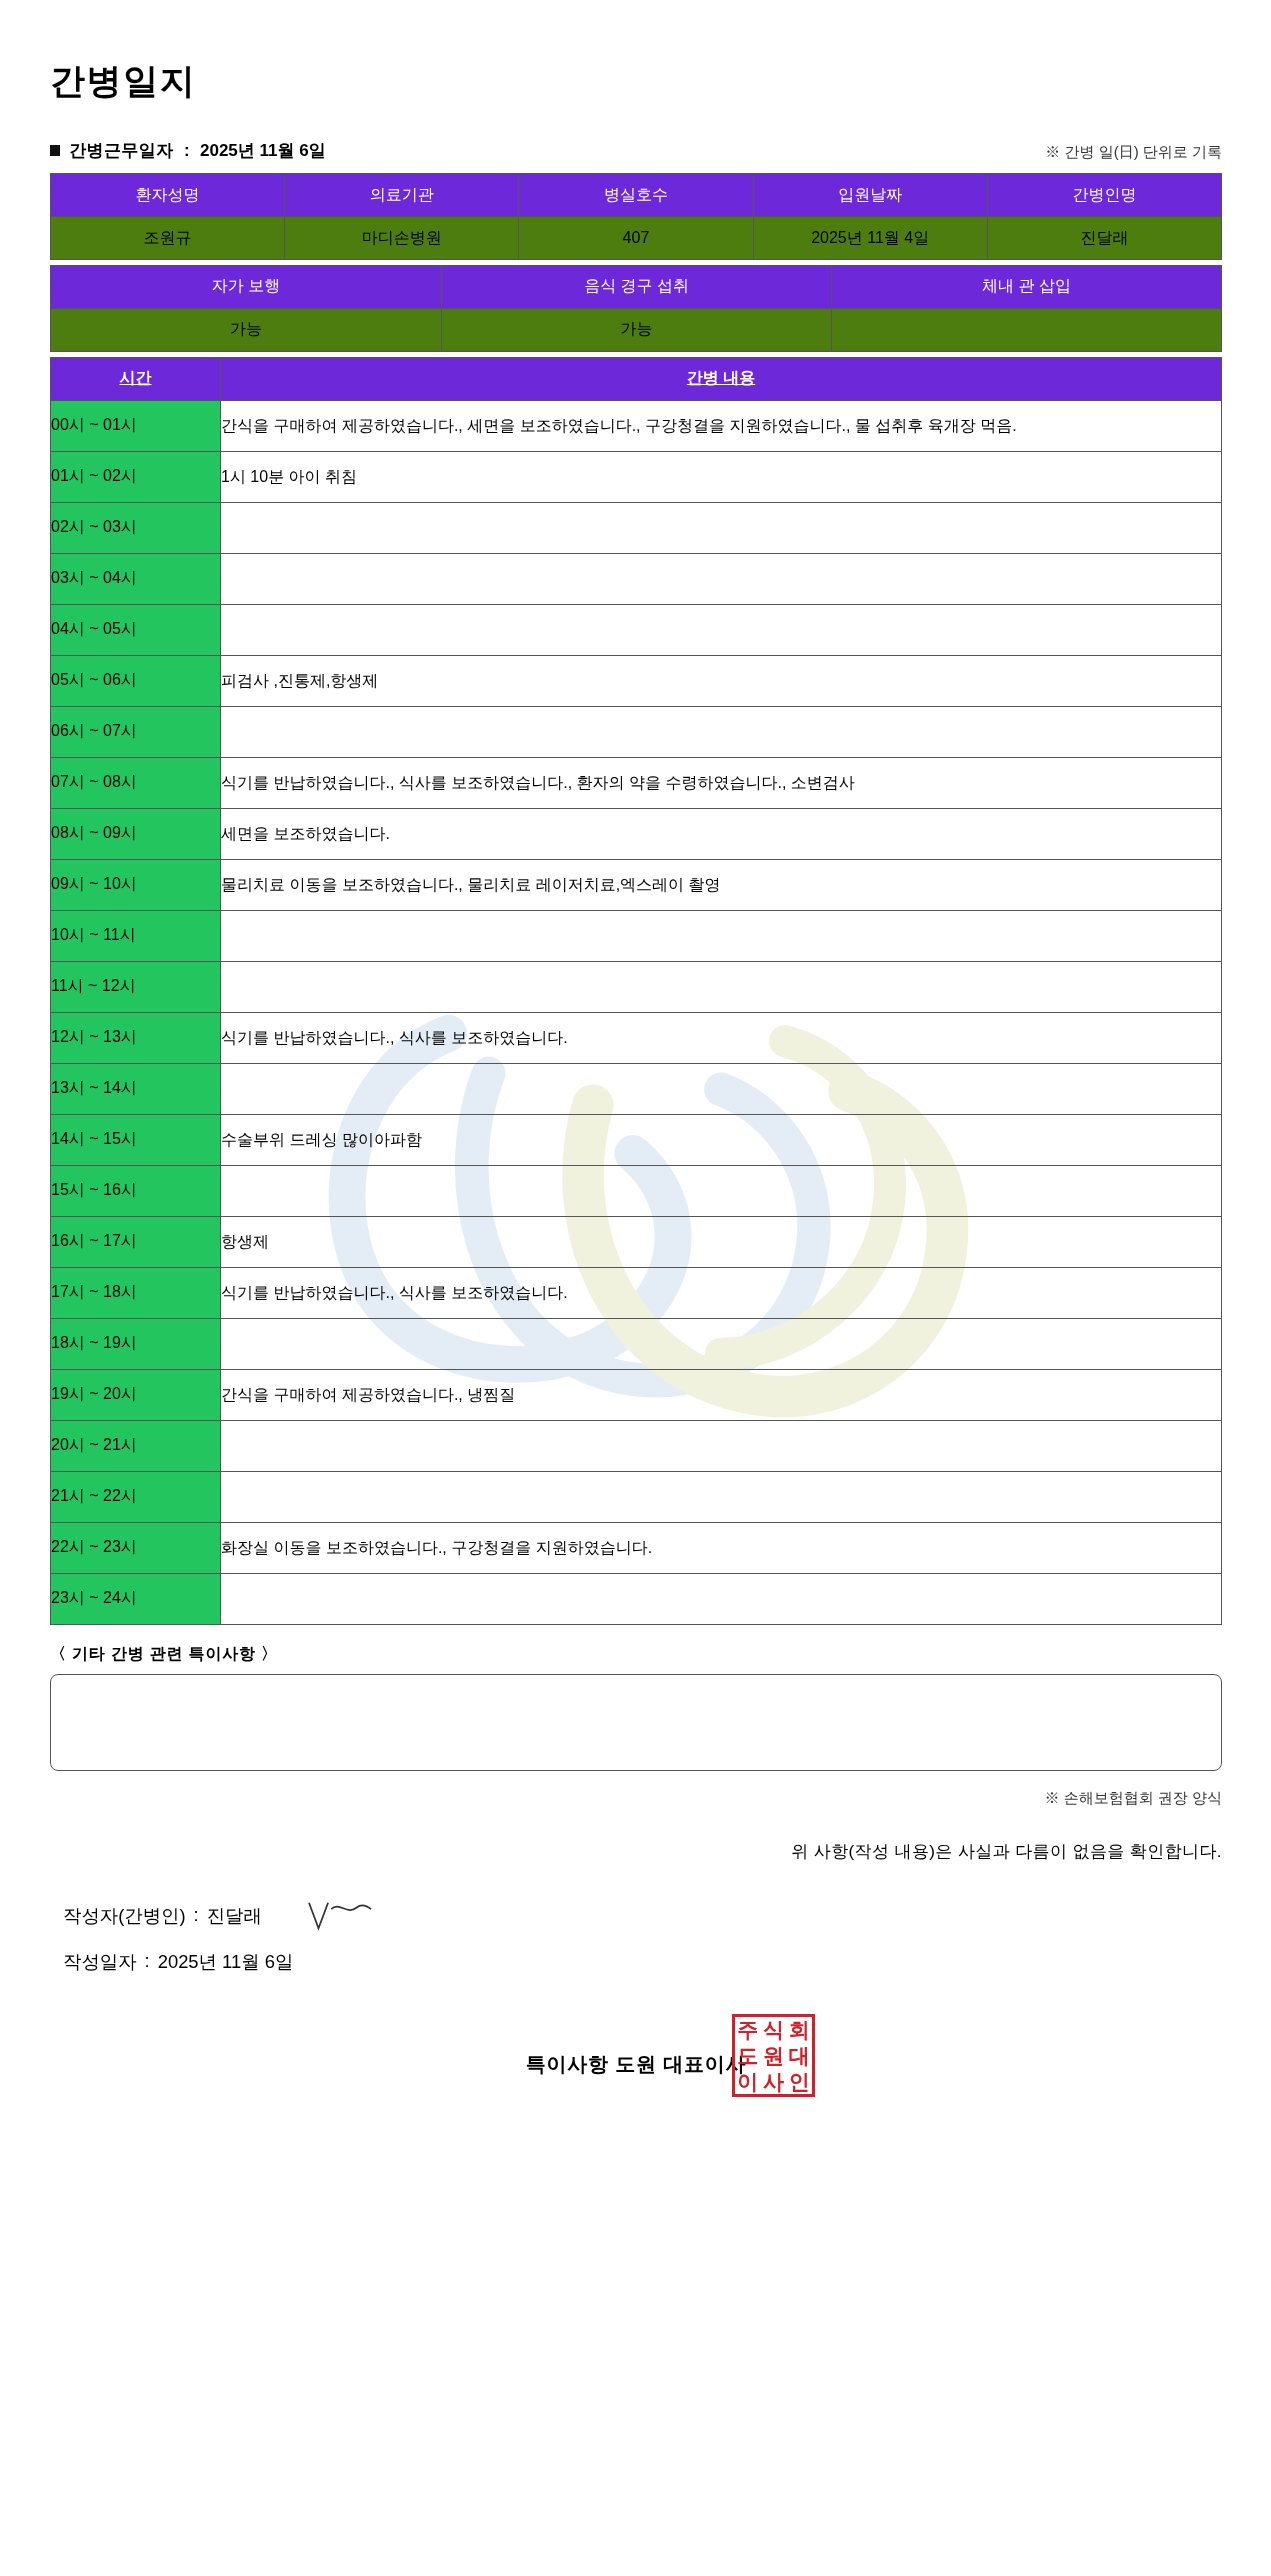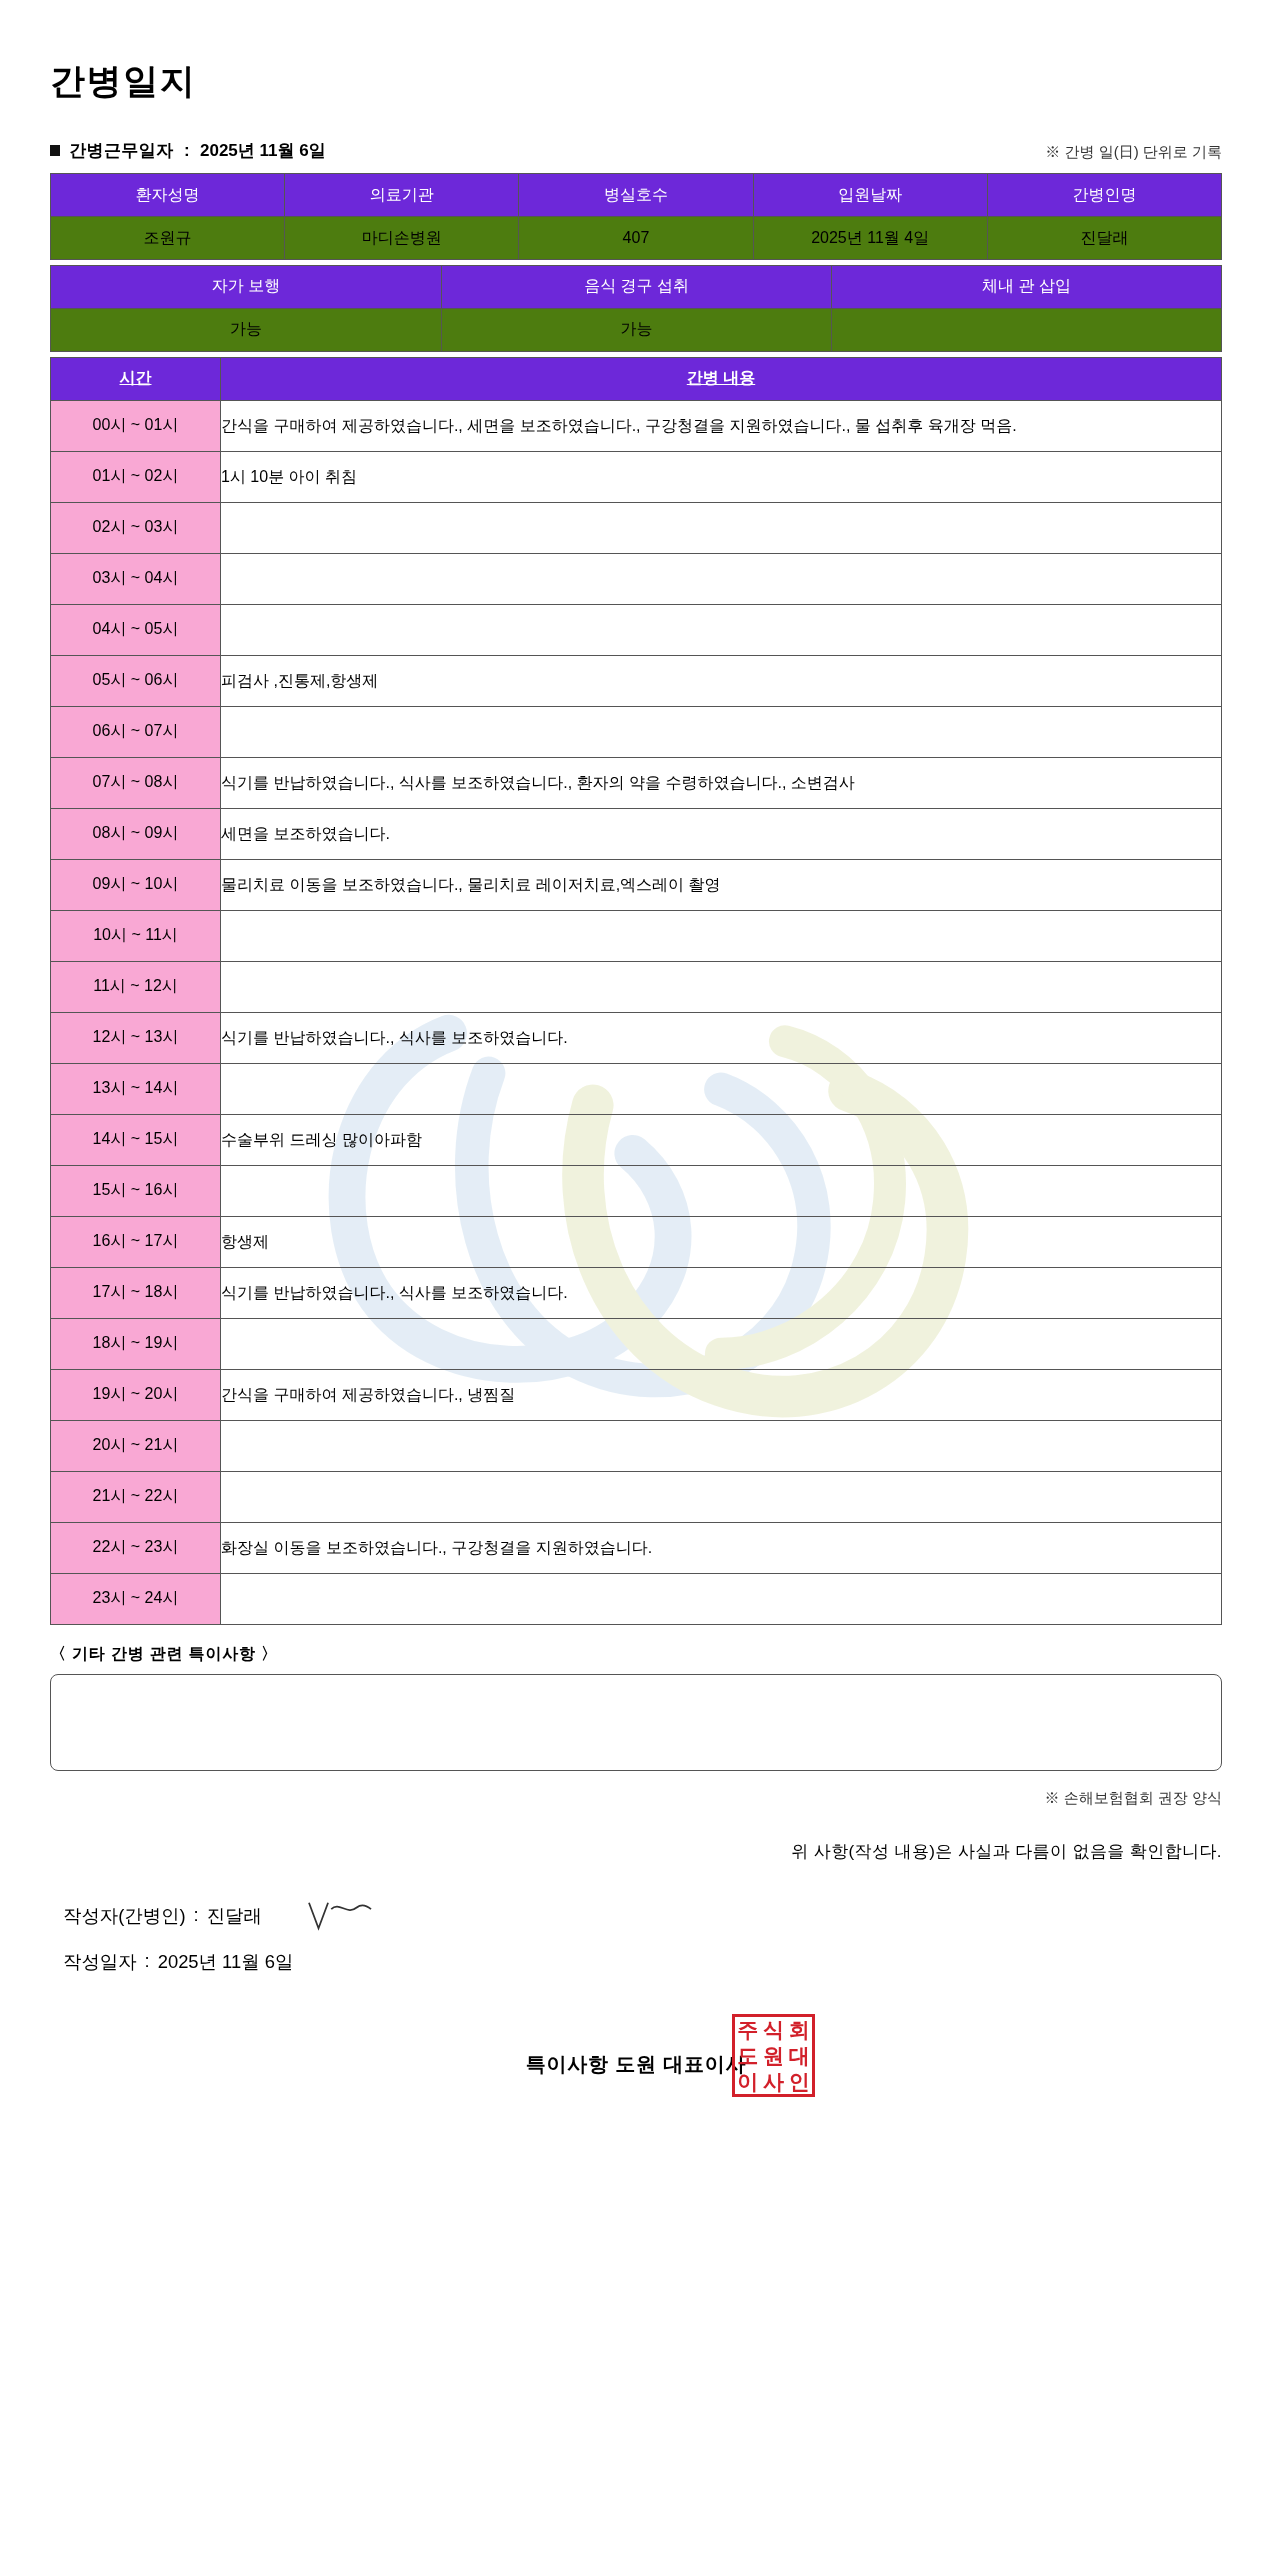--- a/index.html
+++ b/index.html
@@ -99,24 +99,23 @@
   
   table.timetable { border-collapse: collapse; width: 100%; table-layout: fixed; margin-top: 4.8px; }
   table.timetable td, table.timetable th {
     border: 0.8px solid #555;
     font-size: 16px;
     padding: 0;
   }
   table.timetable .hdr { height: 42px; text-decoration: underline; }
   .tcol { width: 170px; }
   .timecell {
-    text-align: center;
     vertical-align: middle;
     height: 50px;
-    background: #f9a8d4;
+    background: #22c55e;
   }
   .contentcell {
     text-align: left;
     vertical-align: middle;
     padding: 6.4px 11.2px;
     line-height: 1.45;
     background: transparent;
   }
 
   .notes-title {

